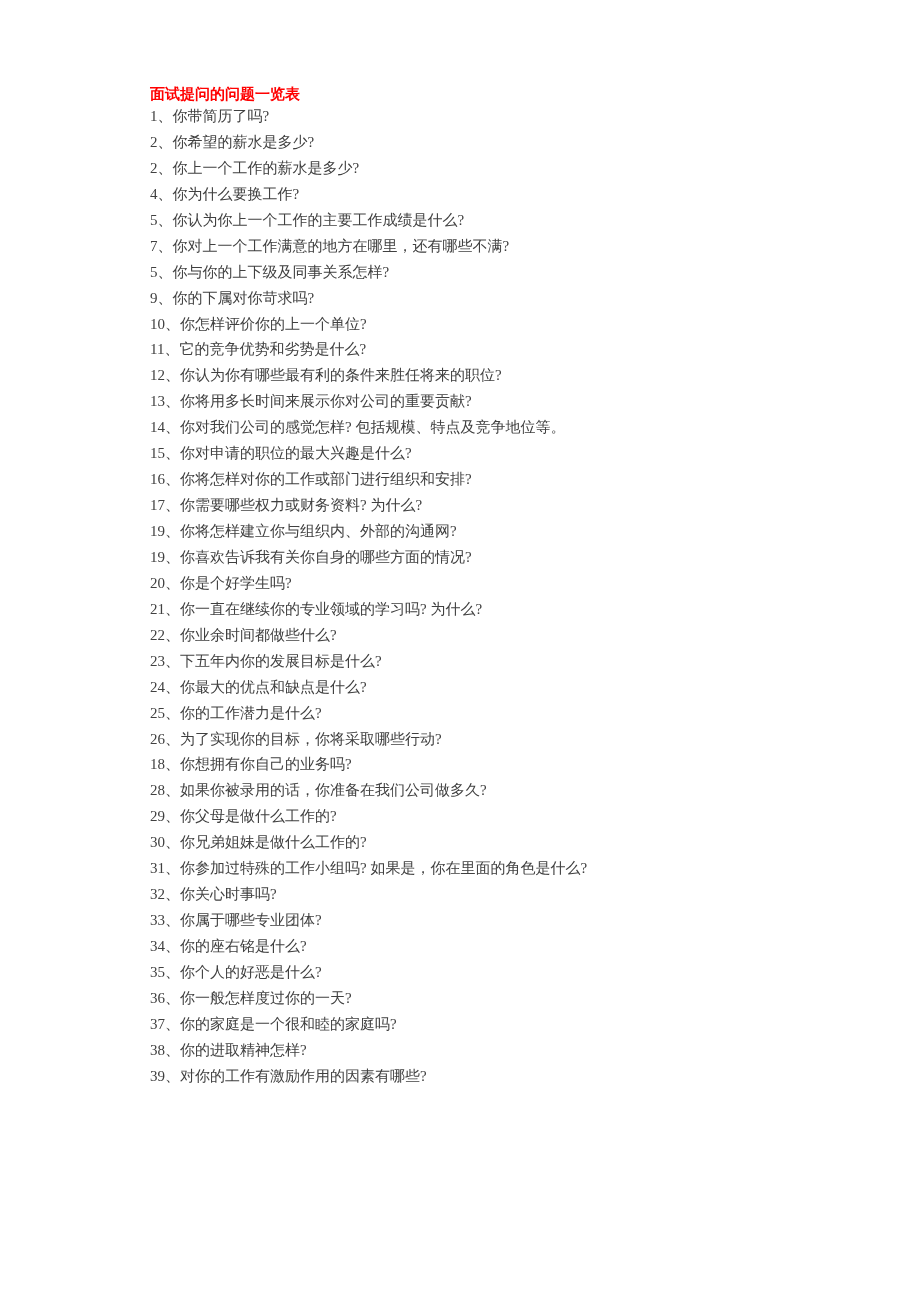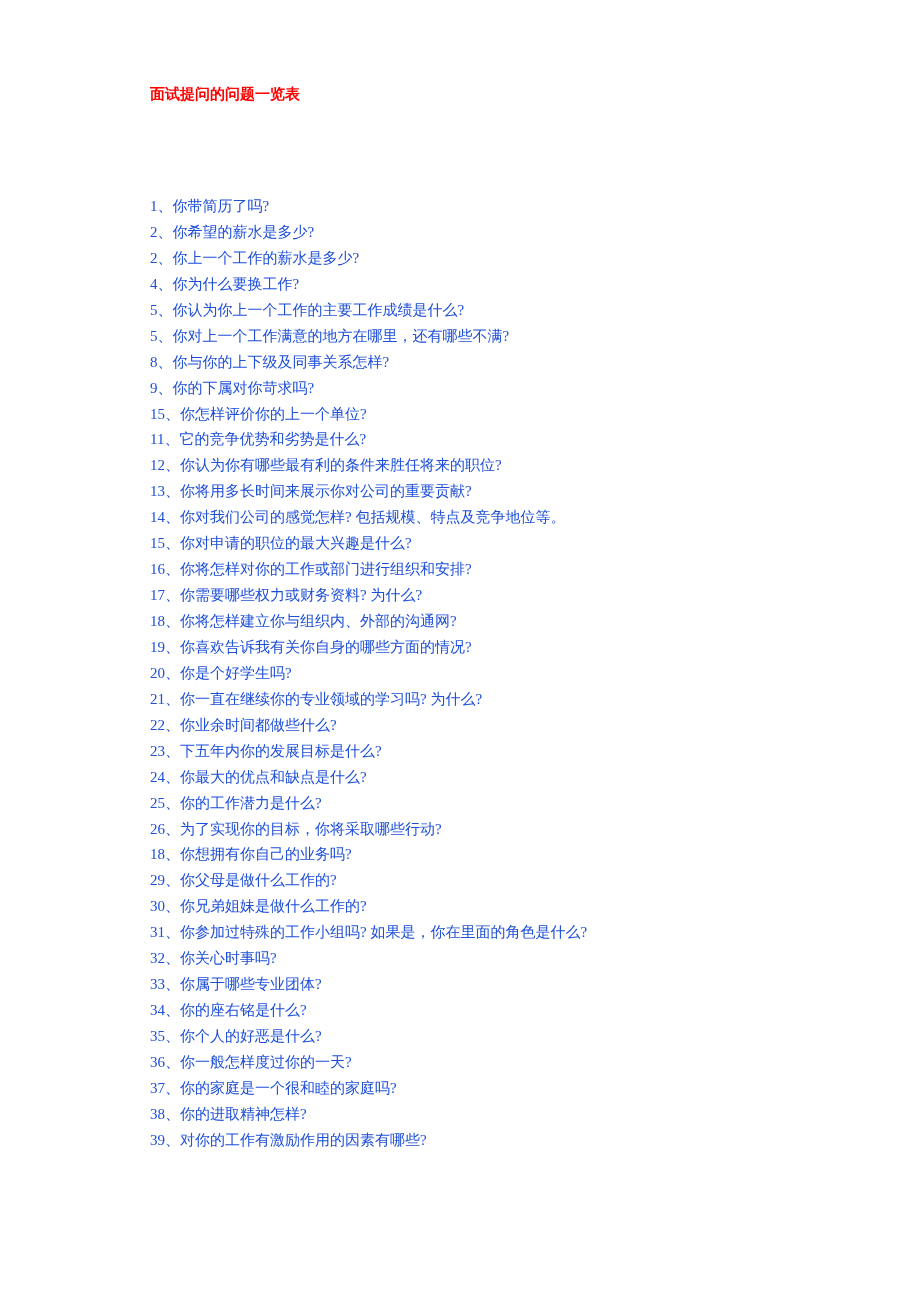--- a/index.html
+++ b/index.html
@@ -11,65 +11,65 @@
       background: #ffffff;
       width: 920px;
       height: 1302px;
       font-family: "SimSun", "宋体", serif;
       padding: 85px 150px 80px 150px;
     }
     .title {
       color: #ff0000;
       font-size: 15px;
       font-weight: bold;
-      margin-bottom: 90px;
       font-family: "SimHei", "黑体", sans-serif;
     }
     .question-list {
       list-style: none;
     }
     .question-item {
-      color: #1d4ed8;
+      color: #404040;
       font-size: 15px;
       line-height: 1.73;
       font-family: "SimSun", "宋体", serif;
     }
   </style>
 </head>
 <body>
 
 <h1 class="title">面试提问的问题一览表</h1>
 
 <ul class="question-list">
 <li class="question-item">1、你带简历了吗?</li>
     <li class="question-item">2、你希望的薪水是多少?</li>
     <li class="question-item">2、你上一个工作的薪水是多少?</li>
     <li class="question-item">4、你为什么要换工作?</li>
     <li class="question-item">5、你认为你上一个工作的主要工作成绩是什么?</li>
-    <li class="question-item">5、你对上一个工作满意的地方在哪里，还有哪些不满?</li>
-    <li class="question-item">8、你与你的上下级及同事关系怎样?</li>
+    <li class="question-item">7、你对上一个工作满意的地方在哪里，还有哪些不满?</li>
+    <li class="question-item">5、你与你的上下级及同事关系怎样?</li>
     <li class="question-item">9、你的下属对你苛求吗?</li>
-    <li class="question-item">15、你怎样评价你的上一个单位?</li>
+    <li class="question-item">10、你怎样评价你的上一个单位?</li>
     <li class="question-item">11、它的竞争优势和劣势是什么?</li>
     <li class="question-item">12、你认为你有哪些最有利的条件来胜任将来的职位?</li>
     <li class="question-item">13、你将用多长时间来展示你对公司的重要贡献?</li>
     <li class="question-item">14、你对我们公司的感觉怎样? 包括规模、特点及竞争地位等。</li>
     <li class="question-item">15、你对申请的职位的最大兴趣是什么?</li>
     <li class="question-item">16、你将怎样对你的工作或部门进行组织和安排?</li>
     <li class="question-item">17、你需要哪些权力或财务资料? 为什么?</li>
-    <li class="question-item">18、你将怎样建立你与组织内、外部的沟通网?</li>
+    <li class="question-item">19、你将怎样建立你与组织内、外部的沟通网?</li>
     <li class="question-item">19、你喜欢告诉我有关你自身的哪些方面的情况?</li>
     <li class="question-item">20、你是个好学生吗?</li>
     <li class="question-item">21、你一直在继续你的专业领域的学习吗? 为什么?</li>
     <li class="question-item">22、你业余时间都做些什么?</li>
     <li class="question-item">23、下五年内你的发展目标是什么?</li>
     <li class="question-item">24、你最大的优点和缺点是什么?</li>
     <li class="question-item">25、你的工作潜力是什么?</li>
     <li class="question-item">26、为了实现你的目标，你将采取哪些行动?</li>
     <li class="question-item">18、你想拥有你自己的业务吗?</li>
+    <li class="question-item">28、如果你被录用的话，你准备在我们公司做多久?</li>
     <li class="question-item">29、你父母是做什么工作的?</li>
     <li class="question-item">30、你兄弟姐妹是做什么工作的?</li>
     <li class="question-item">31、你参加过特殊的工作小组吗? 如果是，你在里面的角色是什么?</li>
     <li class="question-item">32、你关心时事吗?</li>
     <li class="question-item">33、你属于哪些专业团体?</li>
     <li class="question-item">34、你的座右铭是什么?</li>
     <li class="question-item">35、你个人的好恶是什么?</li>
     <li class="question-item">36、你一般怎样度过你的一天?</li>
     <li class="question-item">37、你的家庭是一个很和睦的家庭吗?</li>
     <li class="question-item">38、你的进取精神怎样?</li>

